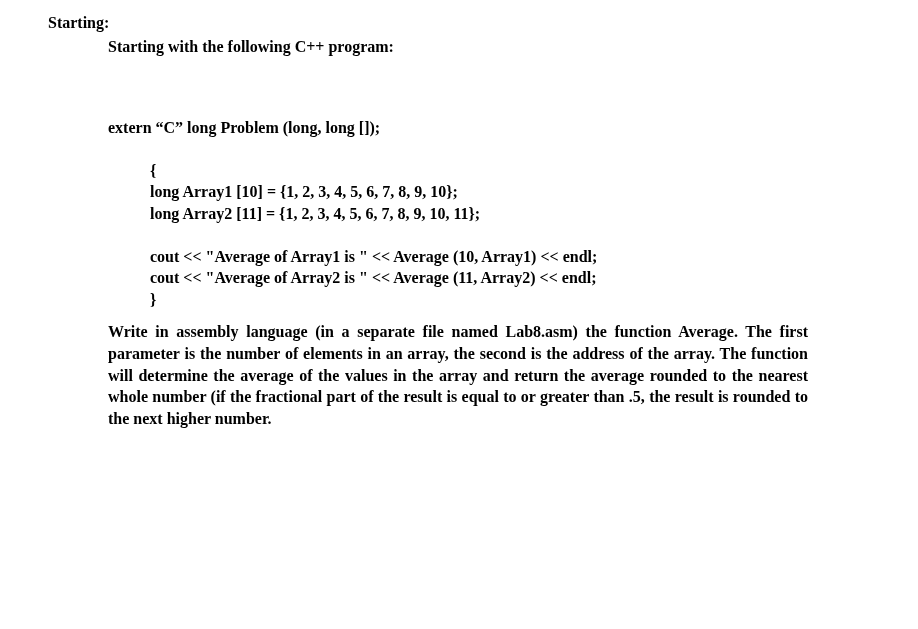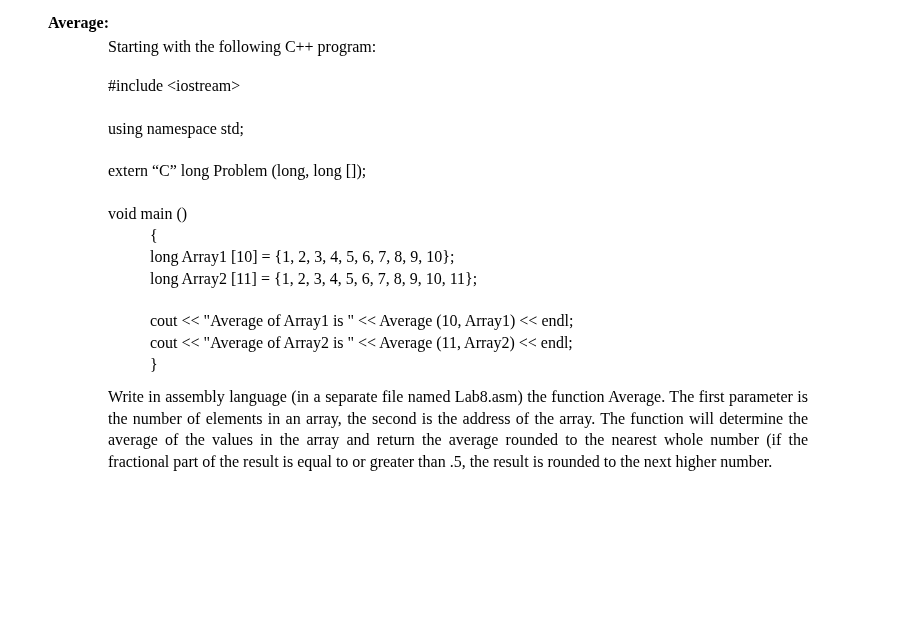--- a/index.html
+++ b/index.html
@@ -1,18 +1,19 @@
 <!DOCTYPE html>
 <html><head>
   <meta charset="utf-8">
   <style>
     * {
       margin: 0;
       padding: 0;
       box-sizing: border-box;
+      font-weight: bold;
     }
     body {
       font-family: "Times New Roman", Times, serif;
       font-size: 16px;
       color: #000;
       background: #fff;
       width: 918px;
       height: 629px;
       padding: 12px 48px 12px 48px;
       line-height: 1.35;
@@ -39,32 +40,29 @@
     }
     .description {
       margin-top: 11px;
       text-align: justify;
       max-width: 700px;
     }
   </style>
 </head>
 <body>
 
-<div class="problem-heading">Average:</div>
+<div class="problem-heading">Starting:</div>
 
 <div class="content-block">
   <div class="intro-line">Starting with the following C++ program:</div>
 
-  <div class="code-line">#include &lt;iostream&gt;</div>
   <div class="blank-line"></div>
-  <div class="code-line">using namespace std;</div>
   <div class="blank-line"></div>
   <div class="code-line">extern “C” long Problem (long, long []);</div>
   <div class="blank-line"></div>
-  <div class="code-line">void main ()</div>
   <div class="code-line code-indent-1">{</div>
   <div class="code-line code-indent-1">long Array1 [10] = {1, 2, 3, 4, 5, 6, 7, 8, 9, 10};</div>
   <div class="code-line code-indent-1">long Array2 [11] = {1, 2, 3, 4, 5, 6, 7, 8, 9, 10, 11};</div>
   <div class="blank-line"></div>
   <div class="code-line code-indent-1">cout &lt;&lt; "Average of Array1 is " &lt;&lt; Average (10, Array1) &lt;&lt; endl;</div>
   <div class="code-line code-indent-1">cout &lt;&lt; "Average of Array2 is " &lt;&lt; Average (11, Array2) &lt;&lt; endl;</div>
   <div class="code-line code-indent-1">}</div>
 
   <div class="description">Write in assembly language (in a separate file named Lab8.asm) the function Average. The first parameter is the number of elements in an array, the second is the address of the array. The function will determine the average of the values in the array and return the average rounded to the nearest whole number (if the fractional part of the result is equal to or greater than .5, the result is rounded to the next higher number.</div>
 </div>

